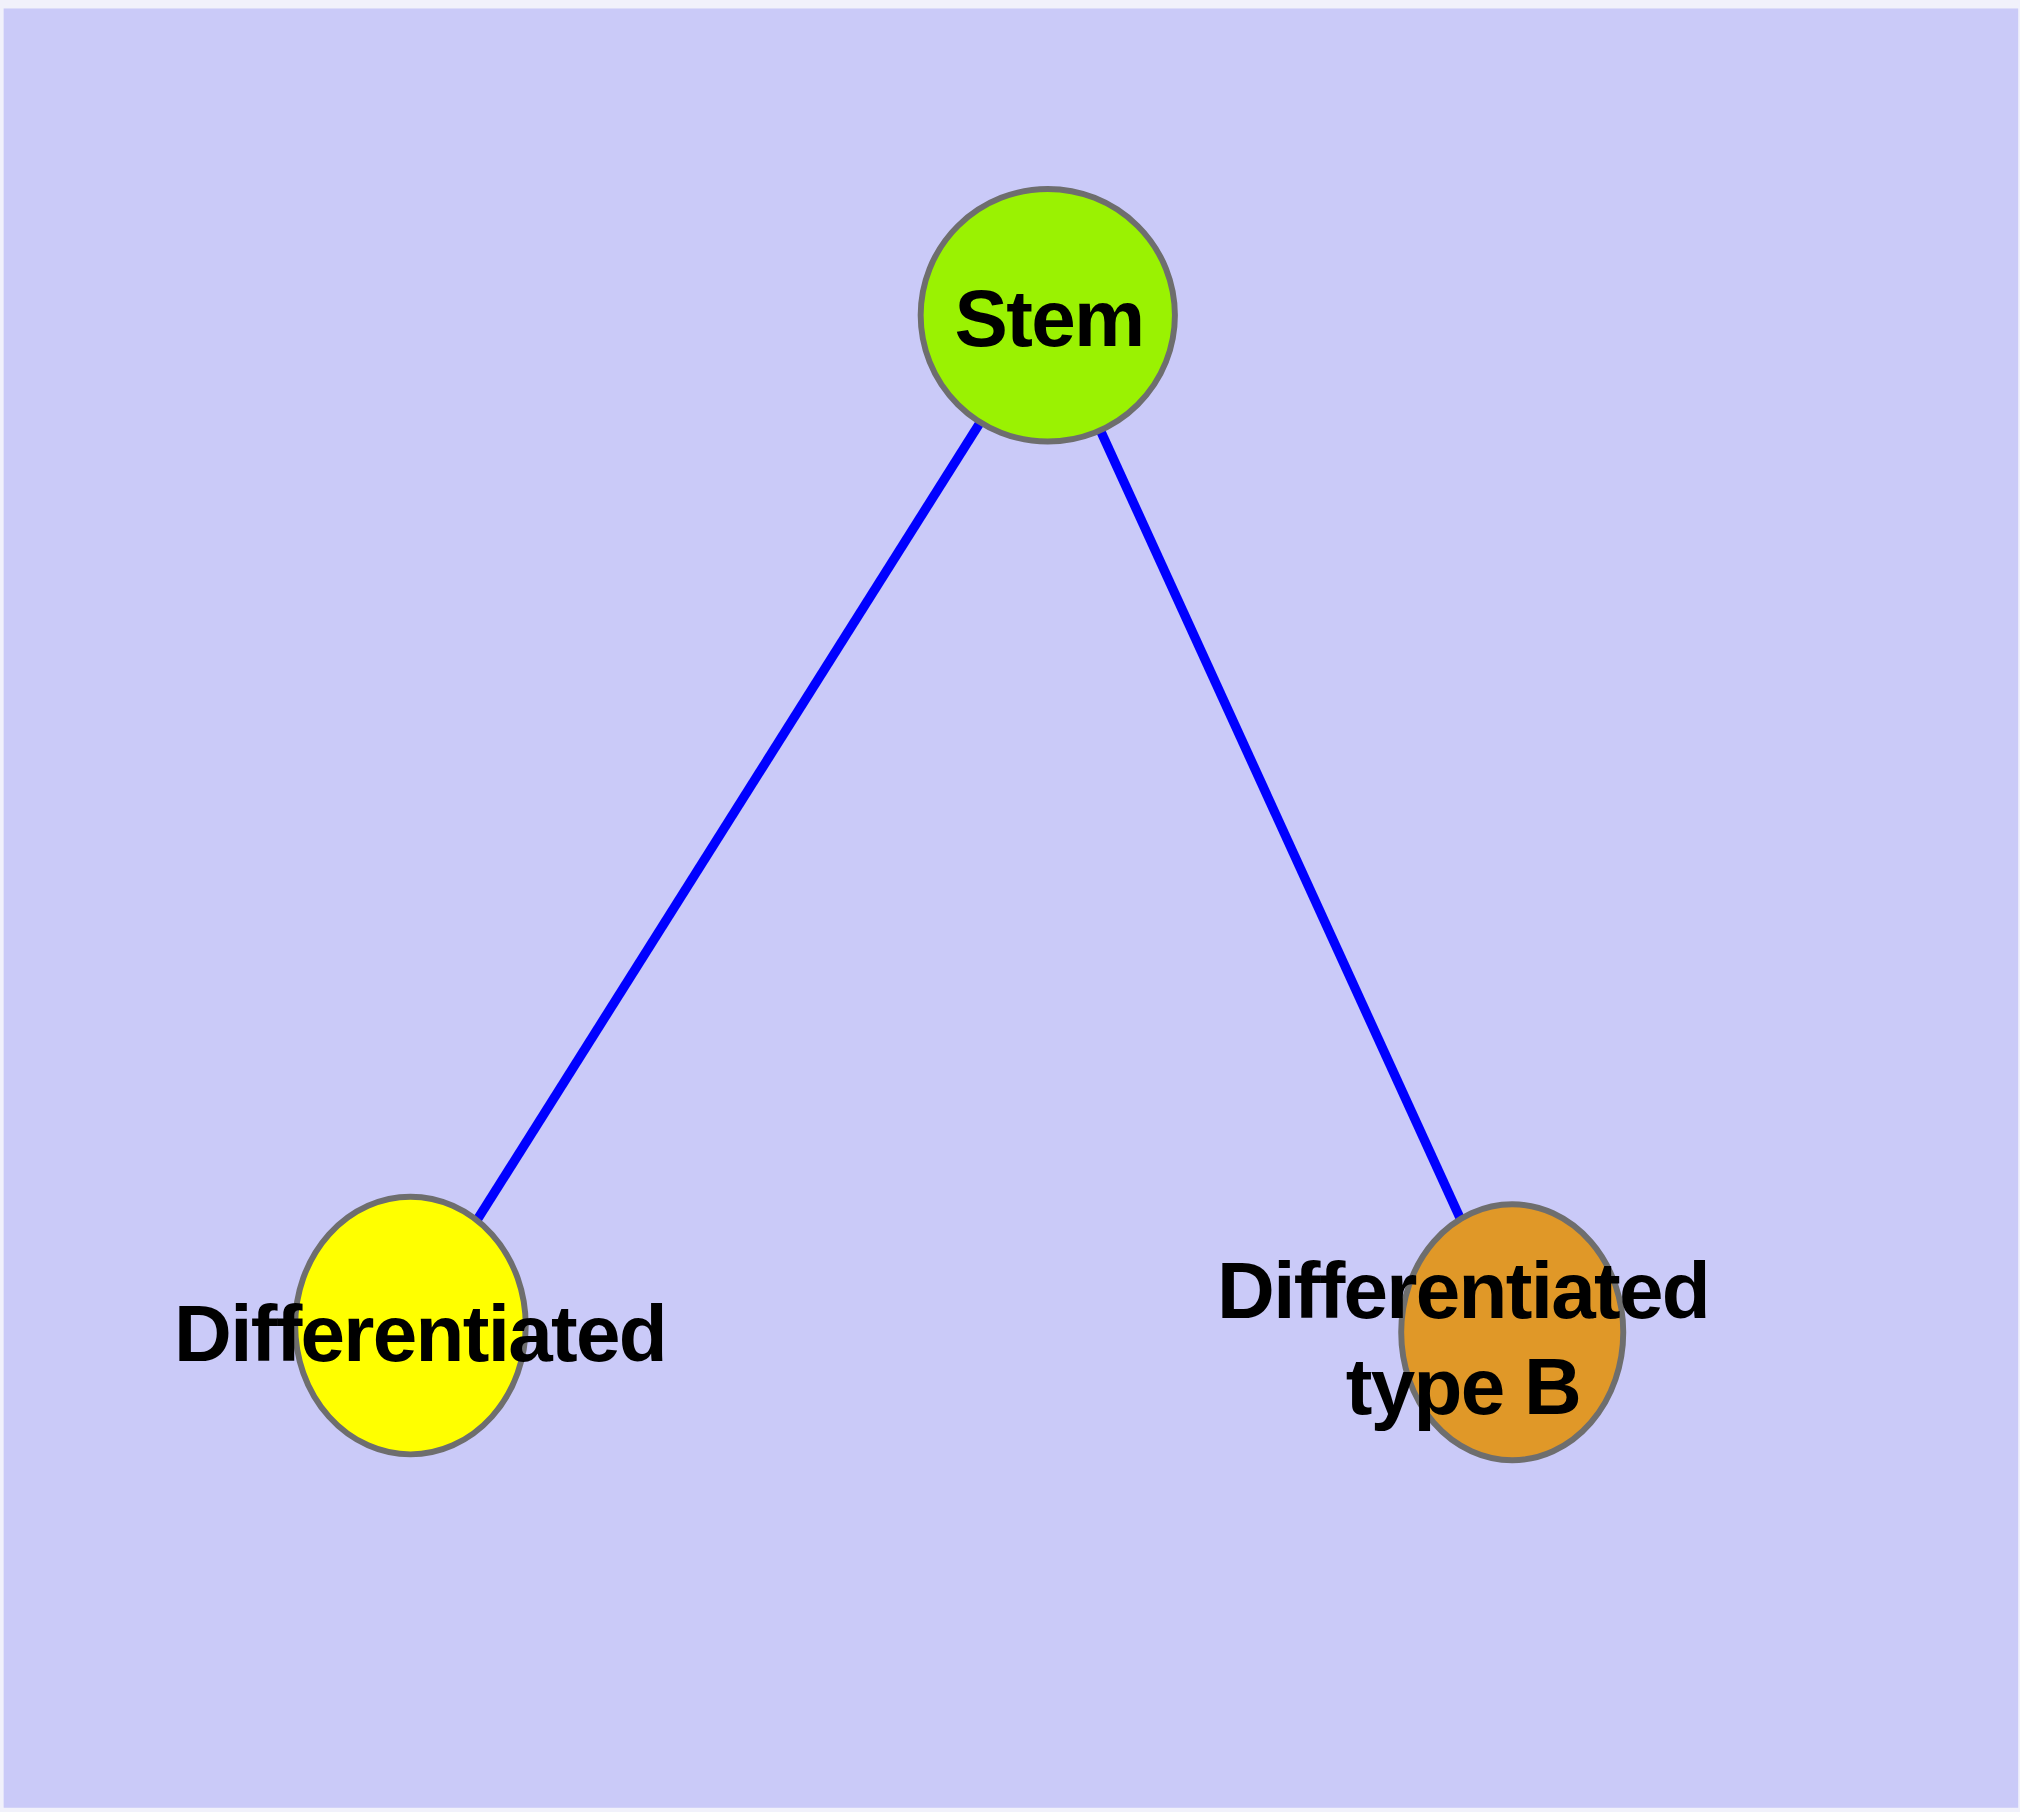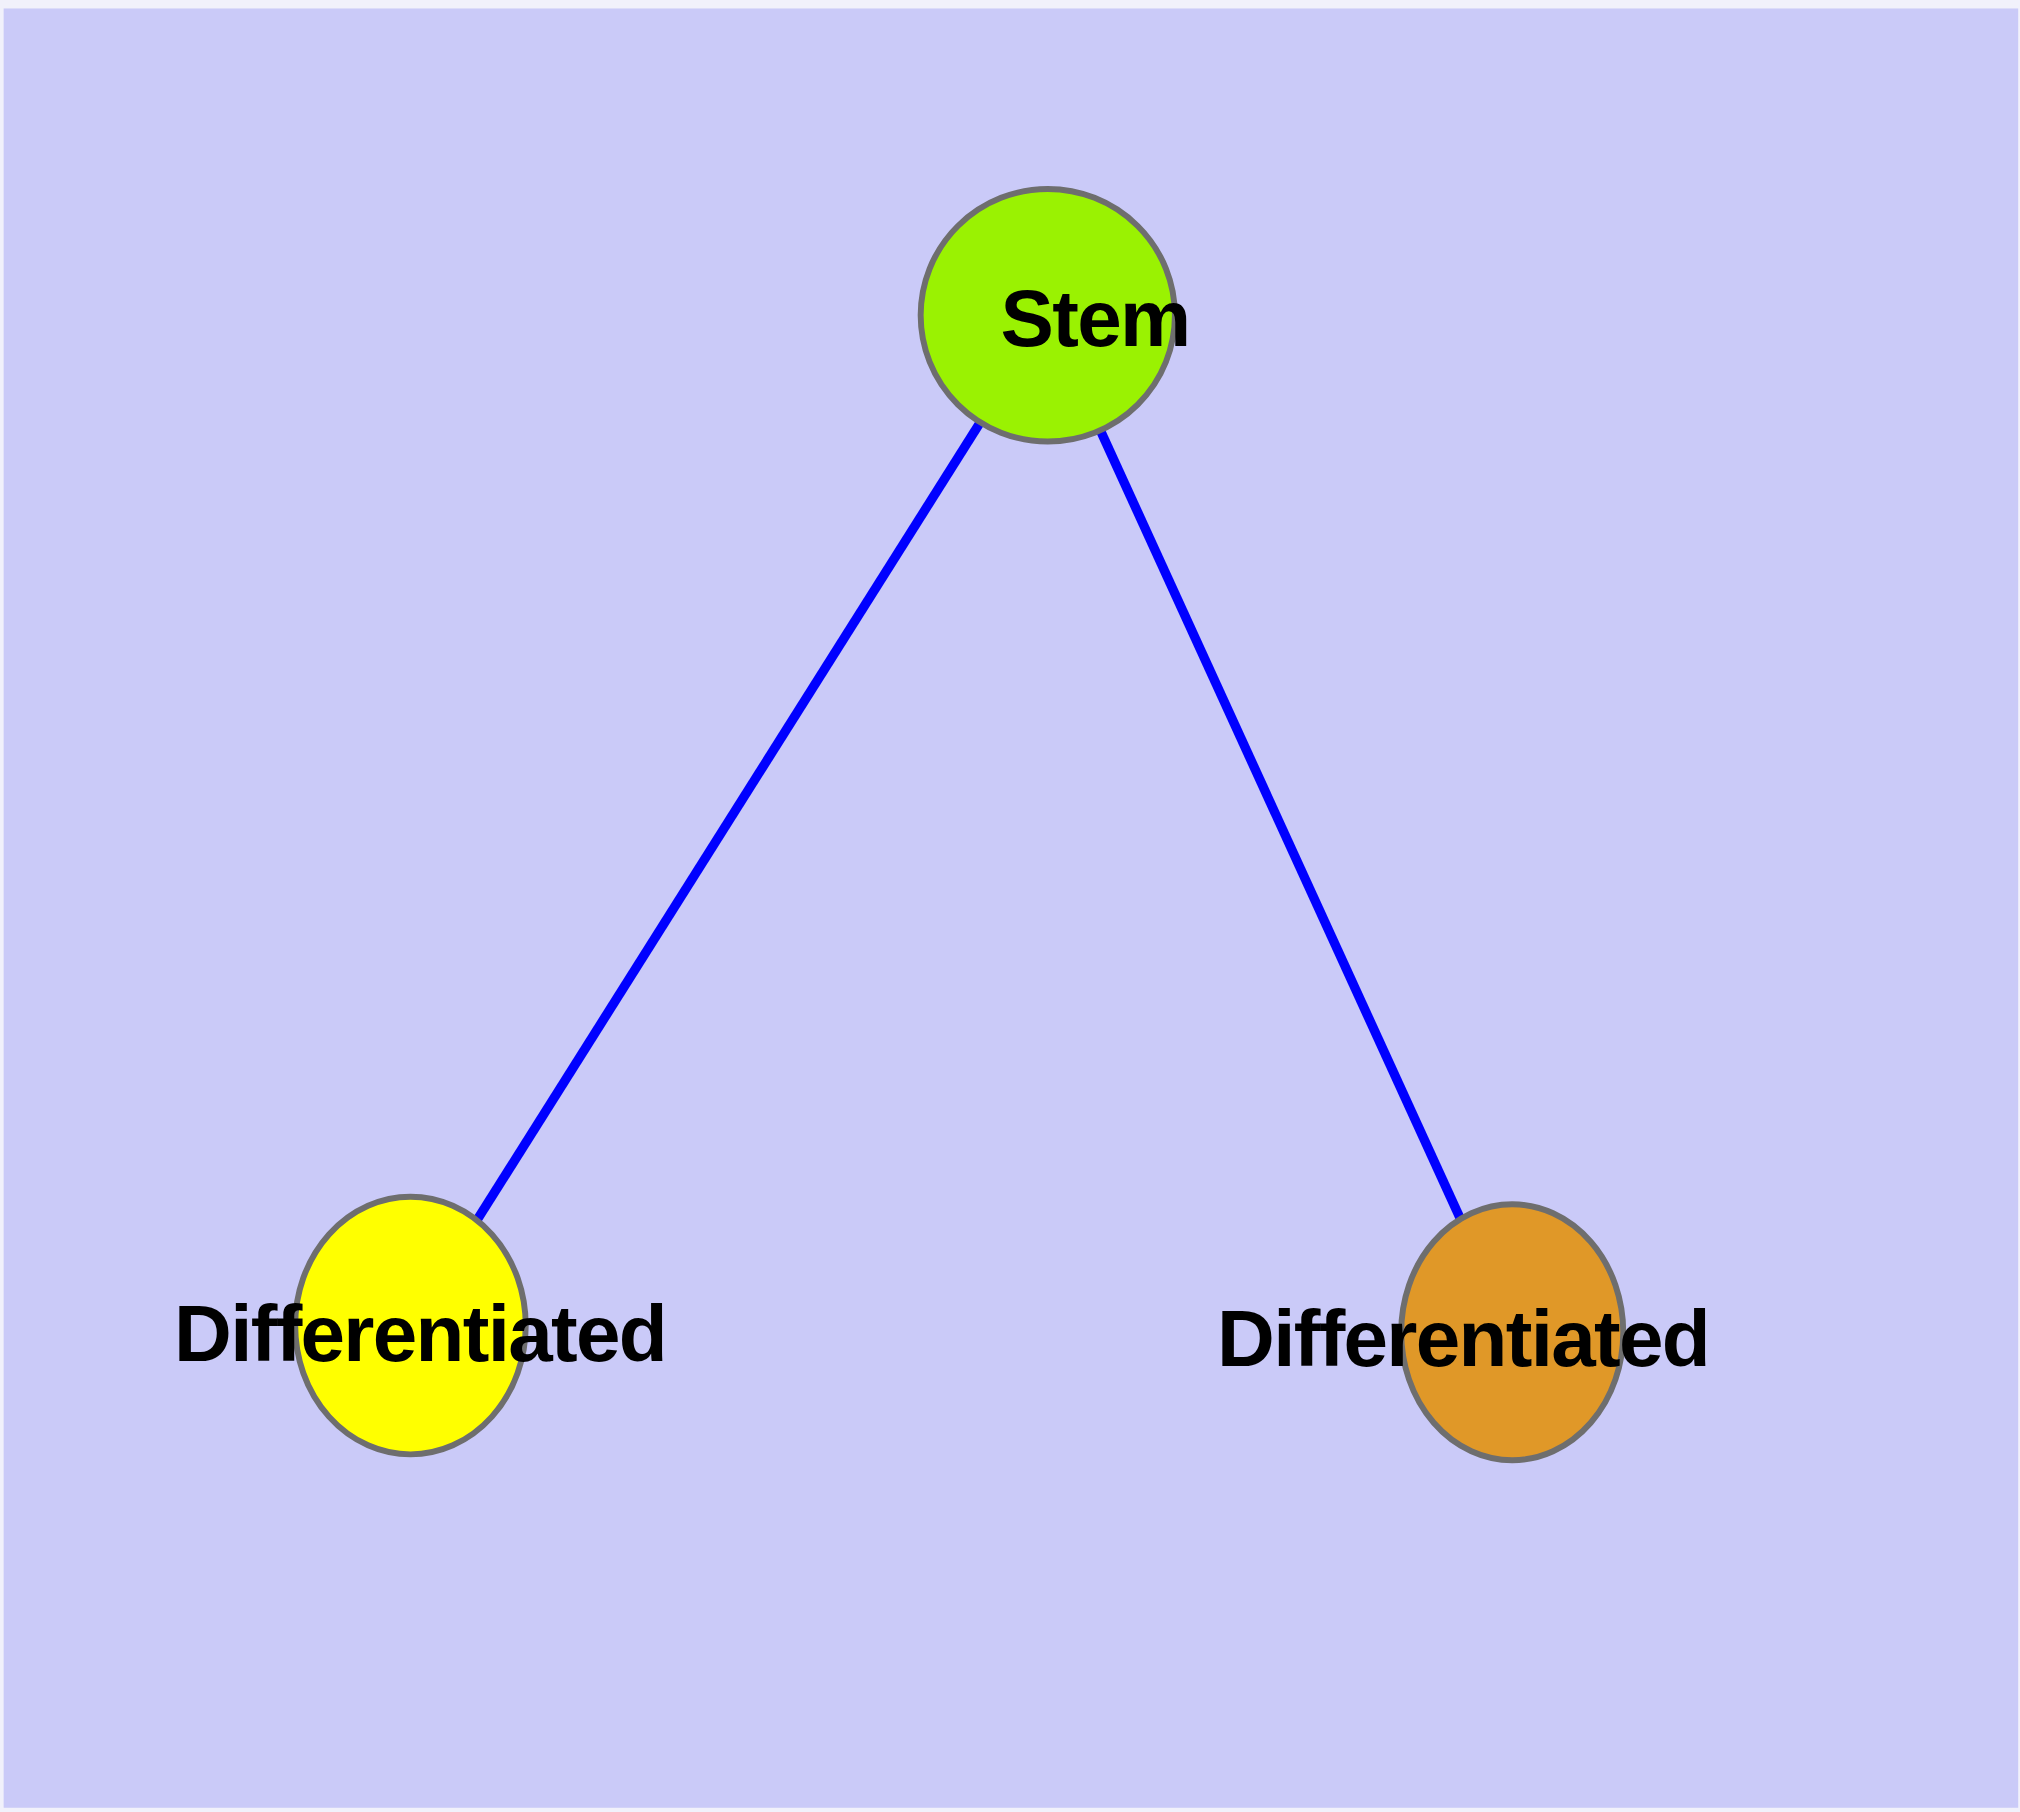--- a/index.html
+++ b/index.html
@@ -43,26 +43,27 @@
 
     <line x1="1236" y1="372" x2="1784" y2="1572" stroke-width="11" stroke="#0000FF"></line>
 
     <ellipse cx="1236" cy="372" rx="150" ry="149" stroke-width="7" fill="#9AF202" stroke="#6E6E6E"></ellipse>
 
     <ellipse cx="484" cy="1564" rx="136" ry="152" stroke-width="7" fill="#FFFF00" stroke="#6E6E6E"></ellipse>
 
     <ellipse cx="1784" cy="1572" rx="131" ry="151" stroke-width="7" fill="#E09828" stroke="#6E6E6E"></ellipse>
   </svg>
 
-  <div class="node-label" style="left:1095px; top:319px;">
+  <div class="node-label" style="left:1049px; top:319px;">
     <span class="line">Stem</span>
   </div>
 
   <div class="node-label" style="left:420px; top:1334px;">
     <span class="line">Differentiated</span>
   </div>
 
   <div class="node-label" style="left:1463px; top:1339px;">
     <span class="line">Differentiated</span>
+    <span class="line">type B</span>
   </div>
 
 </div>
 
 
 </body></html>

